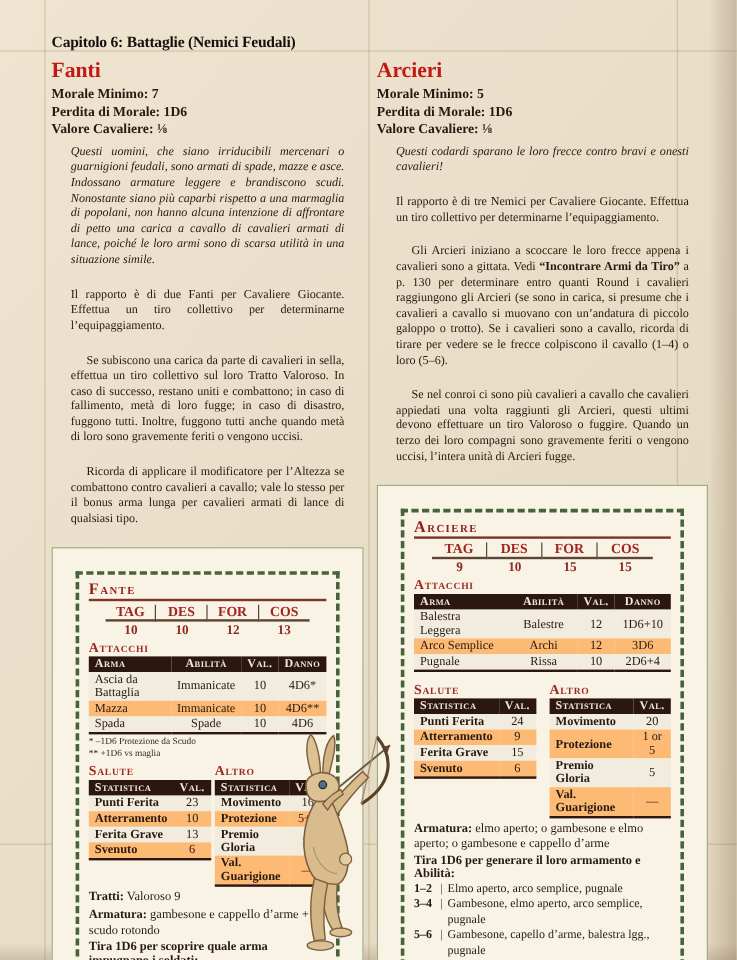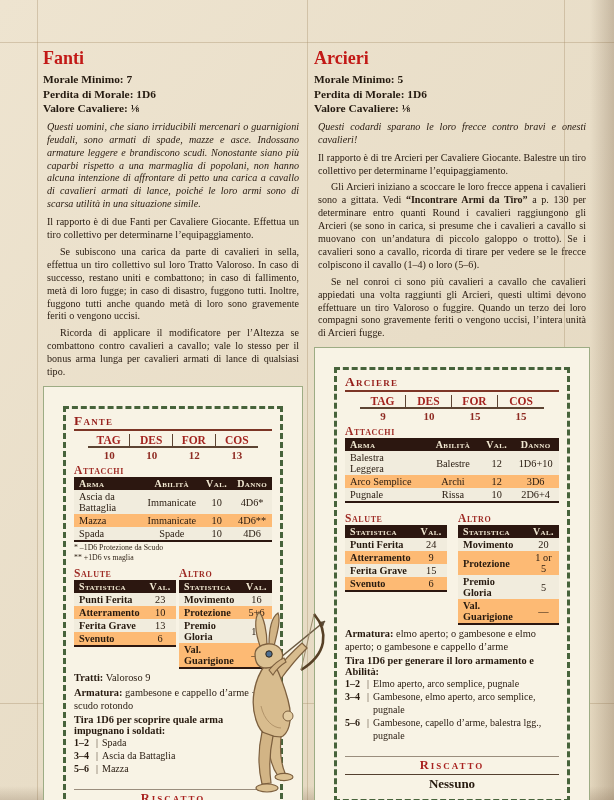--- a/index.html
+++ b/index.html
@@ -23,21 +23,21 @@
   .chapter{position:absolute;left:43px;top:27px;font-size:13px;font-weight:bold;
     color:#17110b;letter-spacing:-.2px;}
   .pagenum{position:absolute;left:44px;top:714px;font-size:14px;font-weight:bold;color:#17110b;}
 
   .col{position:absolute;top:48px;color:#271a0f;}
   .col-left{left:43px;width:260px;}
   .col-right{left:314px;width:276px;}
 
   .red-heading{font-size:18px;font-weight:bold;color:#c21916;margin:0 0 3px 0;}
   .info-line{font-size:11.4px;font-weight:bold;line-height:1.28;color:#241a10;}
-  p.body{font-size:10.1px;line-height:1.28;text-align:justify;margin:4px;color:#26190f;}
+  p.body{font-size:10.1px;line-height:1.28;text-align:justify;margin:16px;color:#26190f;}
   p.mt{margin-top:5px;}
   p.indent{text-indent:13px;}
   .italic{font-style:italic;}
 
   
   .statbox{margin-top:7px;background:#f8f3e5;border:1px solid #9dac84;padding:19px;position:relative;}
   .statbox-inner{border:3px dashed #47633b;padding:4px 8px 7px;}
   .sb-title{color:#951d19;font-weight:bold;font-size:13.5px;letter-spacing:1.2px;
     font-variant:small-caps;border-bottom:2px solid #7c3526;padding-bottom:0;margin-bottom:3px;}
   .attr-grid{width:86%;margin:0 auto 3px;display:grid;grid-template-columns:repeat(4,1fr);}
@@ -80,20 +80,21 @@
 
   <div class="guide gh" style="top:42px"></div>
   <div class="guide gh" style="top:703px"></div>
   <div class="guide gv" style="left:37px"></div>
   <div class="guide gv" style="left:307px"></div>
   <div class="guide gv" style="left:564px"></div>
   <div class="edge-right"></div>
   <div class="edge-bottom"></div>
 
   <div class="pagenum">138</div>
+  <div class="chapter">Capitolo 6: Battaglie (Nemici Feudali)</div>
 
   <div class="col col-left">
     <h2 class="red-heading">Fanti</h2>
     <div class="info-line">Morale Minimo: 7</div>
     <div class="info-line">Perdita di Morale: 1D6</div>
     <div class="info-line">Valore Cavaliere: ⅛</div>
 
     <p class="body italic mt">Questi uomini, che siano irriducibili mercenari o guarnigioni feudali, sono armati di spade, mazze e asce. Indossano armature leggere e brandiscono scudi. Nonostante siano più caparbi rispetto a una marmaglia di popolani, non hanno alcuna intenzione di affrontare di petto una carica a cavallo di cavalieri armati di lance, poiché le loro armi sono di scarsa utilità in una situazione simile.</p>
     <p class="body mt">Il rapporto è di due Fanti per Cavaliere Giocante. Effettua un tiro collettivo per determinarne l’equipaggiamento.</p>
     <p class="body indent">Se subiscono una carica da parte di cavalieri in sella, effettua un tiro collettivo sul loro Tratto Valoroso. In caso di successo, restano uniti e combattono; in caso di fallimento, metà di loro fugge; in caso di disastro, fuggono tutti. Inoltre, fuggono tutti anche quando metà di loro sono gravemente feriti o vengono uccisi.</p>
@@ -230,21 +231,21 @@
     </div>
   </div>
 
   <div class="col col-right">
     <h2 class="red-heading">Arcieri</h2>
     <div class="info-line">Morale Minimo: 5</div>
     <div class="info-line">Perdita di Morale: 1D6</div>
     <div class="info-line">Valore Cavaliere: ⅛</div>
 
     <p class="body italic mt">Questi codardi sparano le loro frecce contro bravi e onesti cavalieri!</p>
-    <p class="body mt">Il rapporto è di tre Arcieri per Cavaliere Giocante. Balestre un tiro collettivo per determinarne l’equipaggiamento.</p>
+    <p class="body mt">Il rapporto è di tre Nemici per Cavaliere Giocante. Effettua un tiro collettivo per determinarne l’equipaggiamento.</p>
     <p class="body indent"><span>Gli Arcieri iniziano a scoccare le loro frecce appena i cavalieri sono a gittata. Vedi </span><b>“Incontrare Armi da Tiro”</b><span> a p. 130 per determinare entro quanti Round i cavalieri raggiungono gli Arcieri (se sono in carica, si presume che i cavalieri a cavallo si muovano con un’andatura di piccolo galoppo o trotto). Se i cavalieri sono a cavallo, ricorda di tirare per vedere se le frecce colpiscono il cavallo (1–4) o loro (5–6).</span></p>
     <p class="body indent">Se nel conroi ci sono più cavalieri a cavallo che cavalieri appiedati una volta raggiunti gli Arcieri, questi ultimi devono effettuare un tiro Valoroso o fuggire. Quando un terzo dei loro compagni sono gravemente feriti o vengono uccisi, l’intera unità di Arcieri fugge.</p>
 
     <div class="statbox">
       <div class="statbox-inner">
         <div class="sb-title">Arciere</div>
 
         <div class="attr-grid">
           <div class="attr-label sep">TAG</div>
           <div class="attr-label sep">DES</div>

